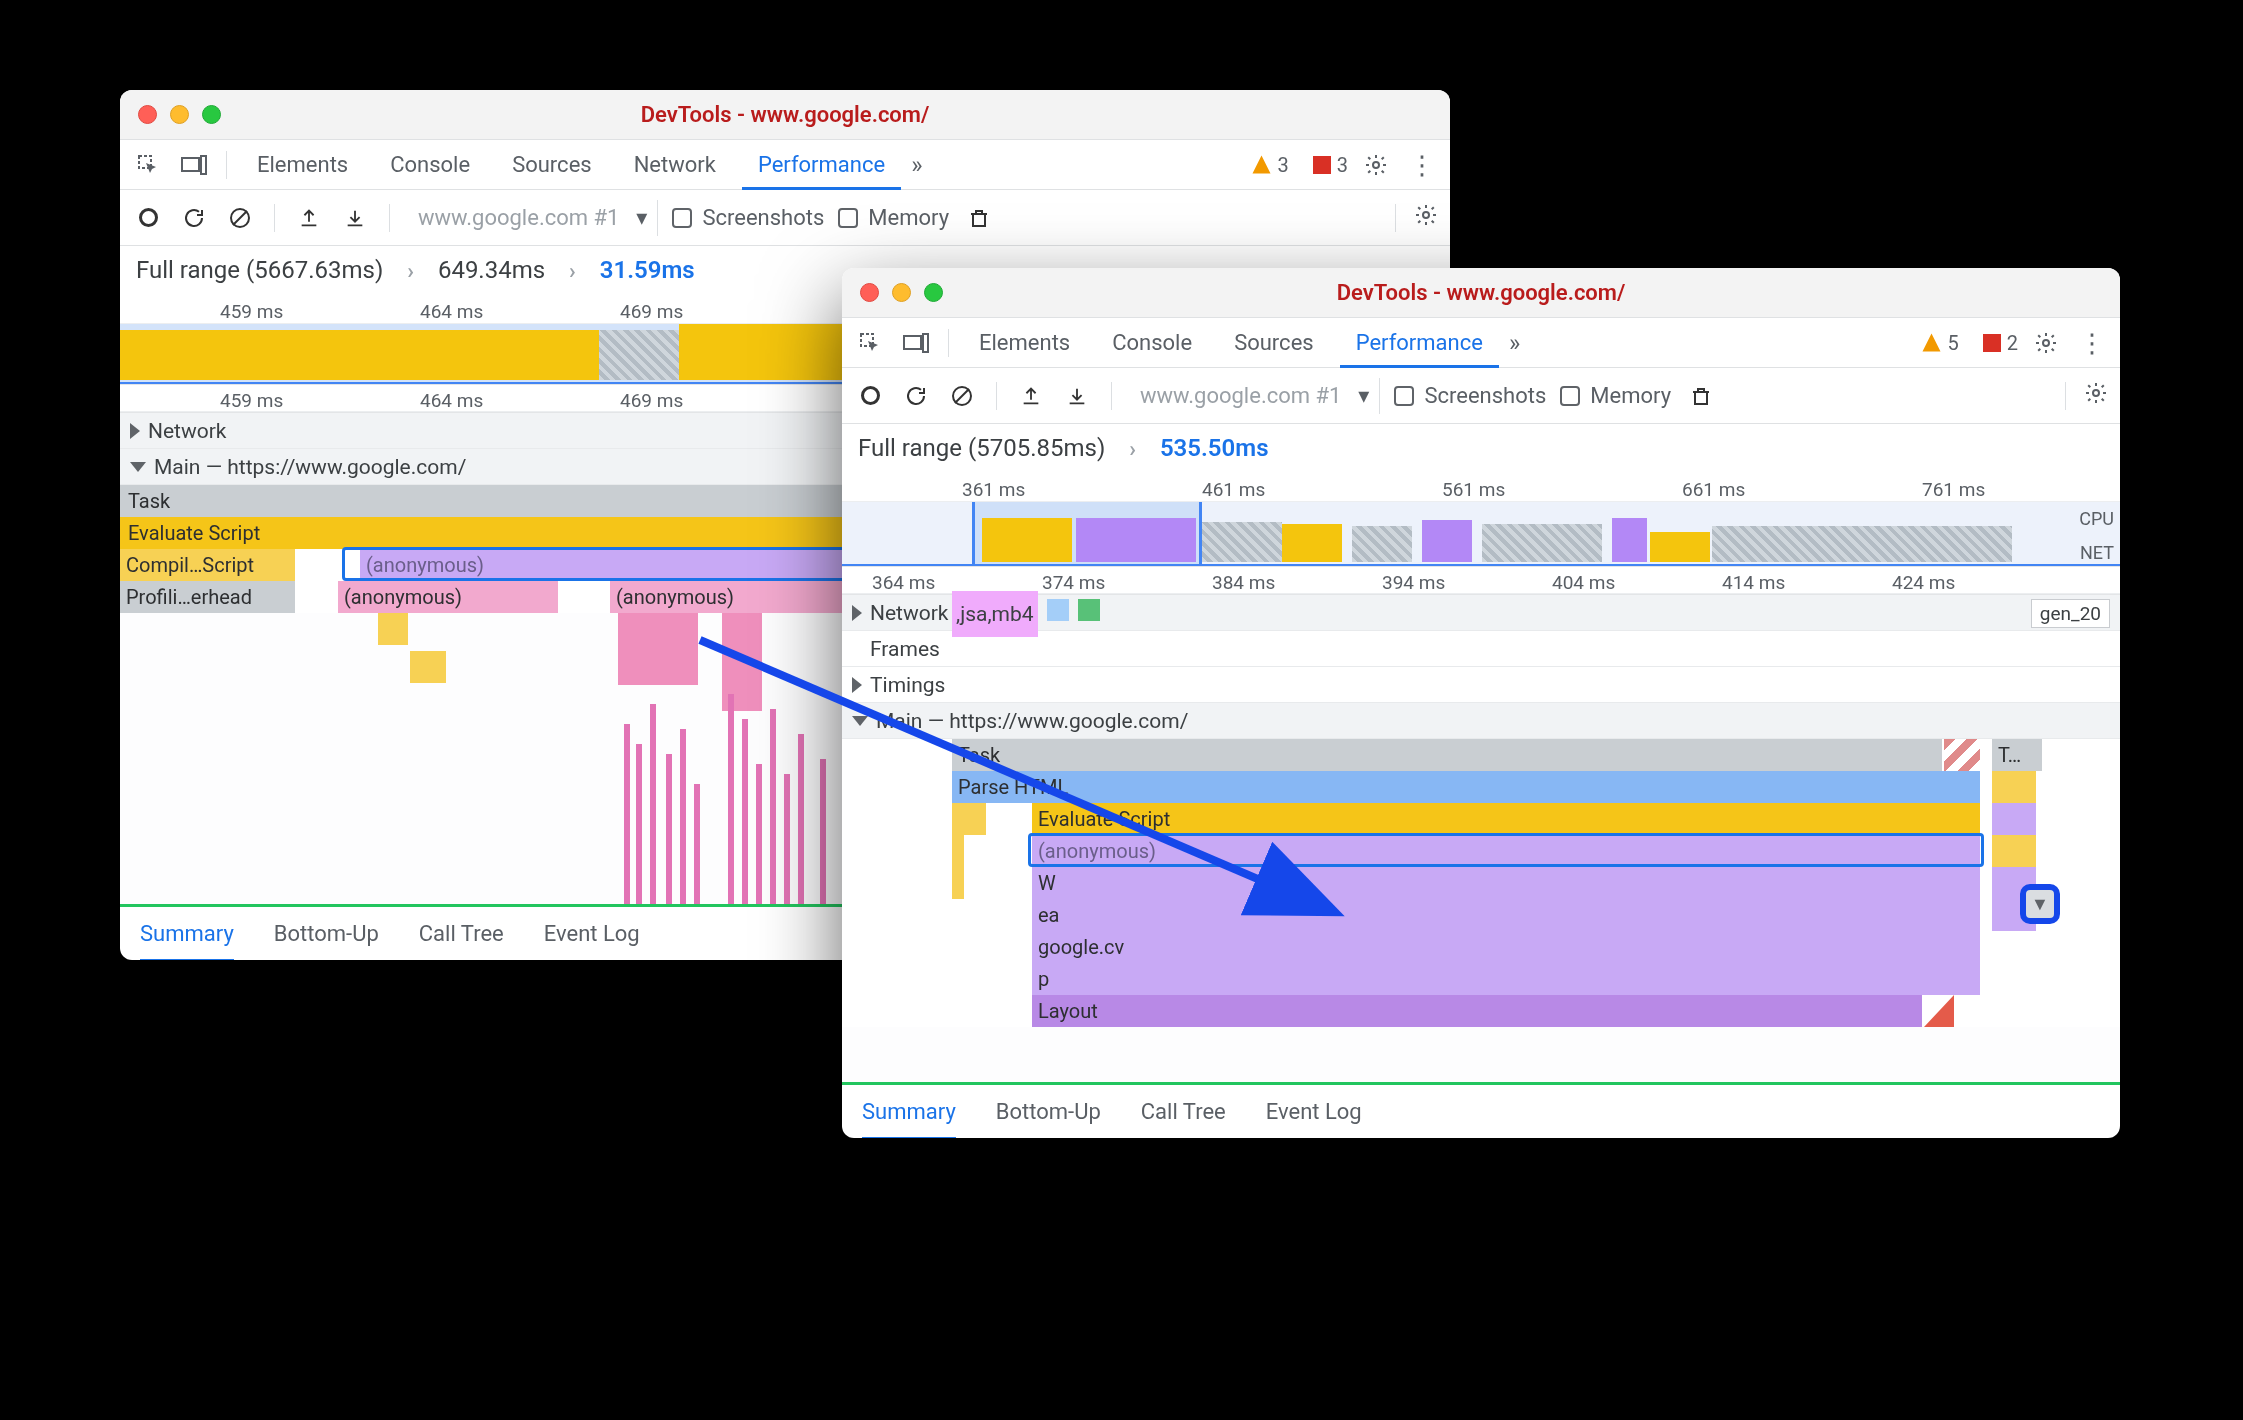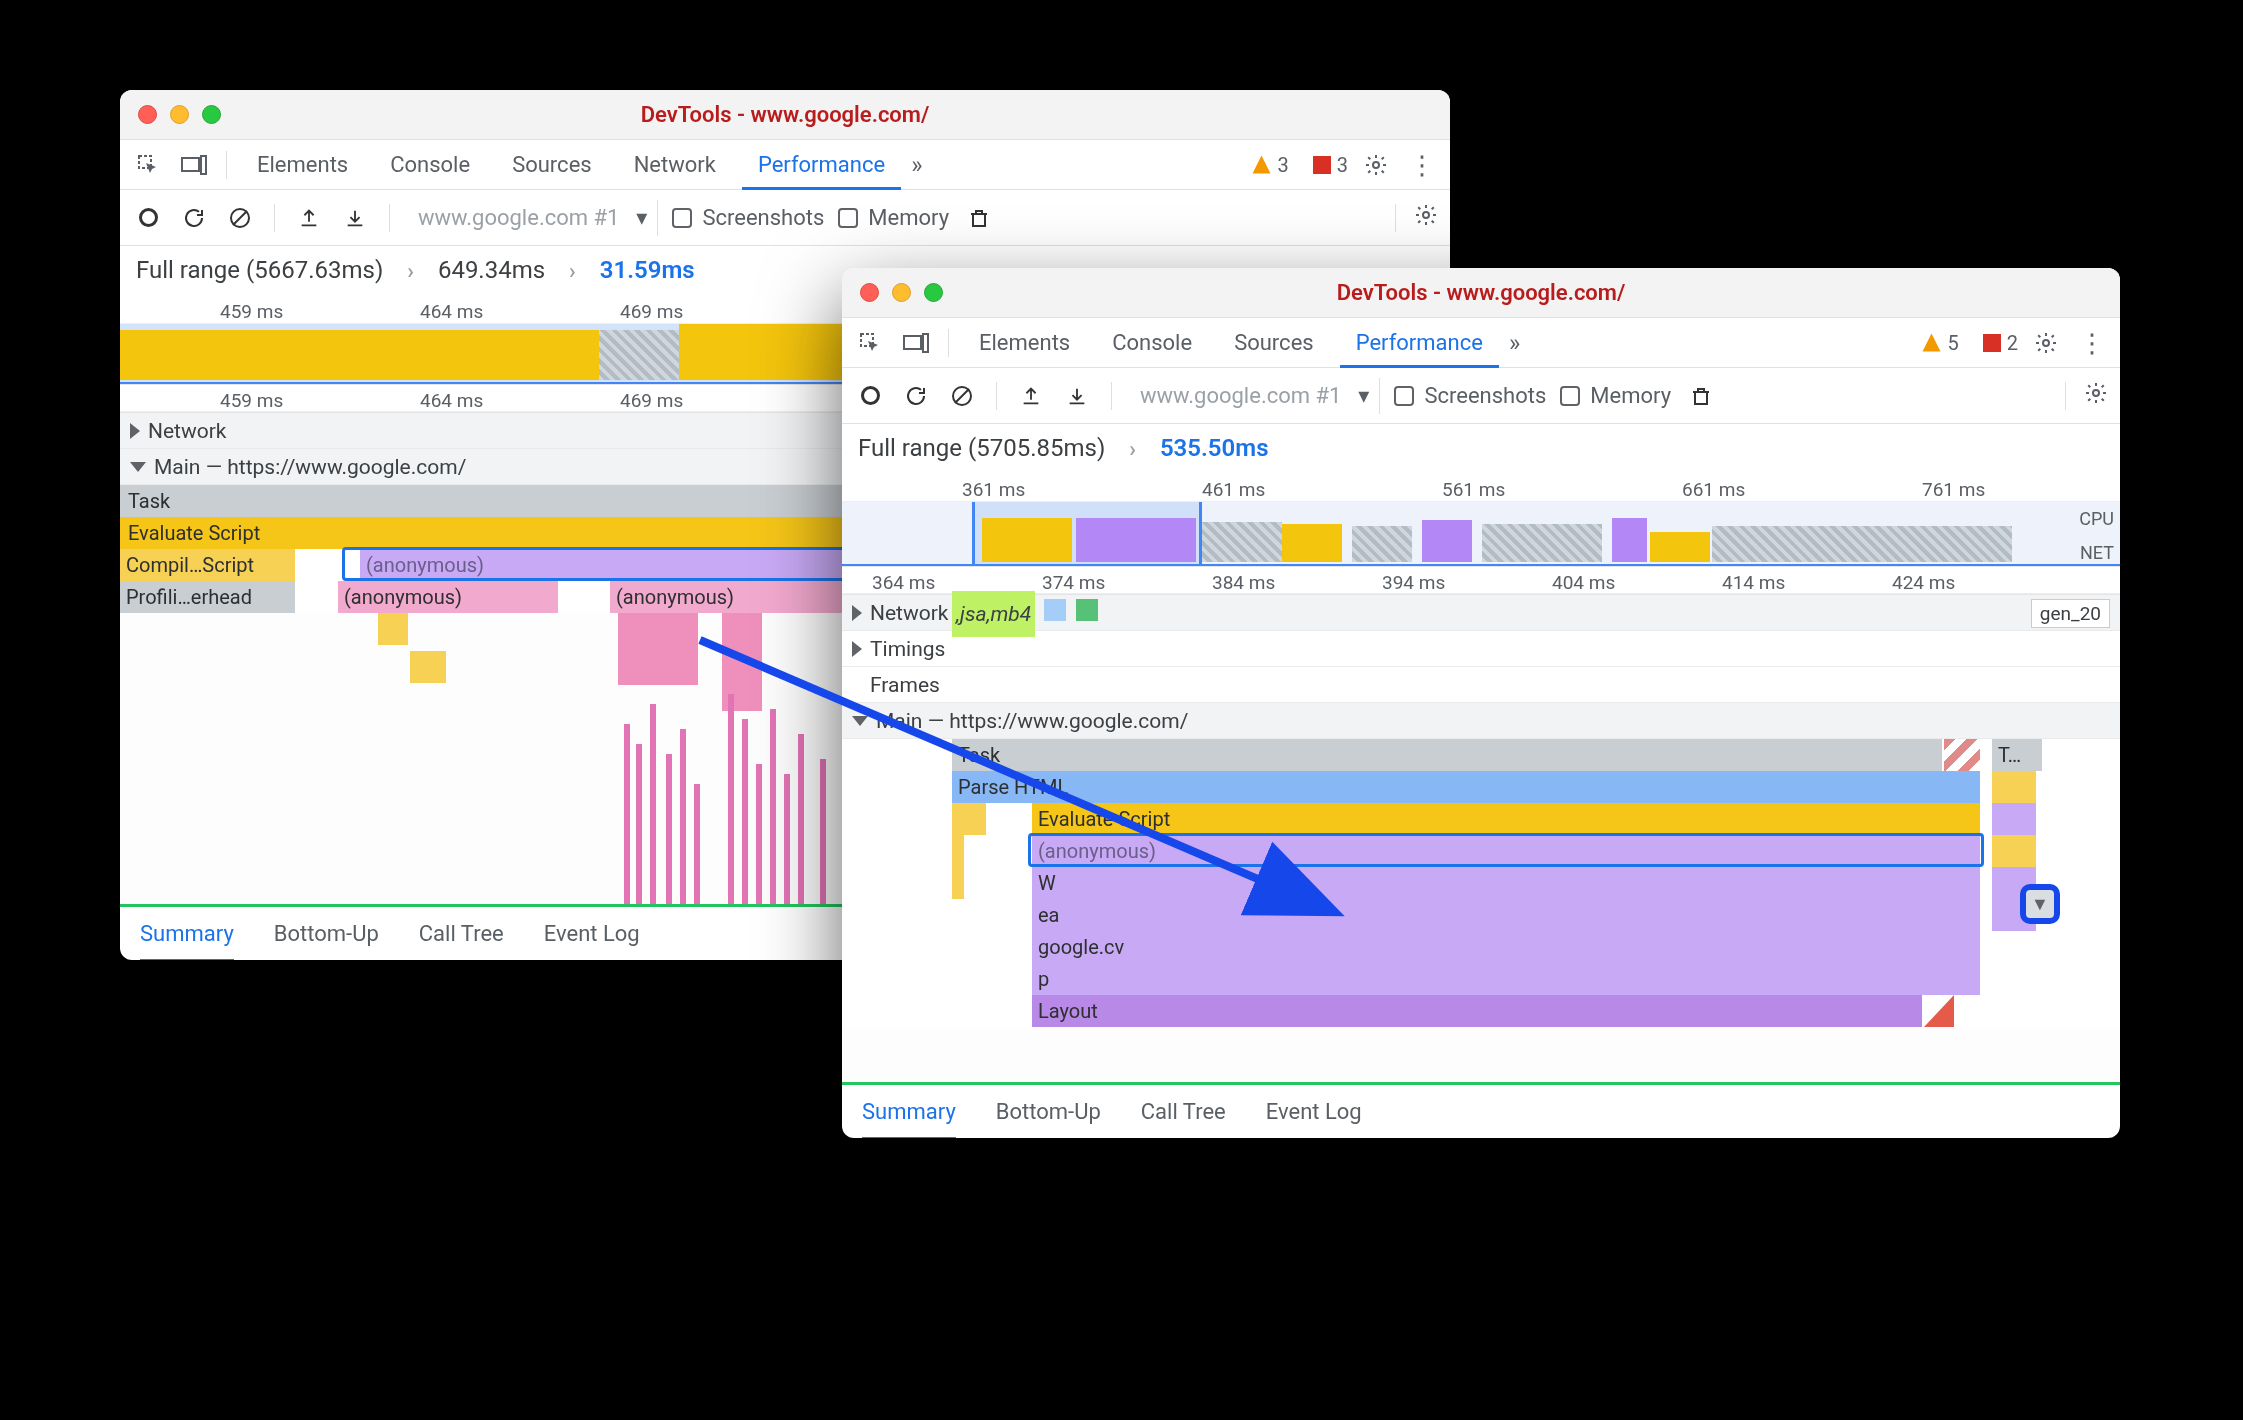--- a/index.html
+++ b/index.html
@@ -562,32 +562,32 @@
     <span style="left:710px;">404 ms</span>
     <span style="left:880px;">414 ms</span>
     <span style="left:1050px;">424 ms</span>
   </div>
 
   <div class="tracks" style="position:relative;">
     <div class="track-hdr" style="position:relative;">
       <span class="disclosure right"></span>
       <span>Network</span>
       <div style="position:absolute; left:110px; top:4px; height:28px;">
-        <span style="background:#bef264; padding:11px 4px;font-style:italic;">,jsa,mb4</span>
+        <span style="background:#f0abfc; padding:11px 4px;">,jsa,mb4</span>
         <span style="display:inline-block; width:22px; height:22px; background:#a4cef8; margin-left:4px;"></span>
         <span style="display:inline-block; width:22px; height:22px; background:#58c178; margin-left:4px;"></span>
       </div>
       <div style="position:absolute; right:10px; top:4px; background:#fff; border:1px solid #c9ccd0; padding:2px 8px; font-size:19px;">gen_20</div>
     </div>
     <div class="track-hdr" style="background:#fff;">
+      <span style="margin-left:18px;">Frames</span>
+    </div>
+    <div class="track-hdr" style="background:#fff;">
       <span class="disclosure right"></span>
       <span>Timings</span>
-    </div>
-    <div class="track-hdr" style="background:#fff;">
-      <span style="margin-left:18px;">Frames</span>
     </div>
     <div class="track-hdr">
       <span class="disclosure down"></span>
       <span>Main — https://www.google.com/</span>
     </div>
 
     <div class="row">
       <div class="bar c-grey" style="left:110px; width:990px;">Task</div>
       <div class="bar stripey" style="left:1102px; width:36px;"></div>
       <div class="bar c-grey" style="left:1150px; width:50px;">T…</div>

